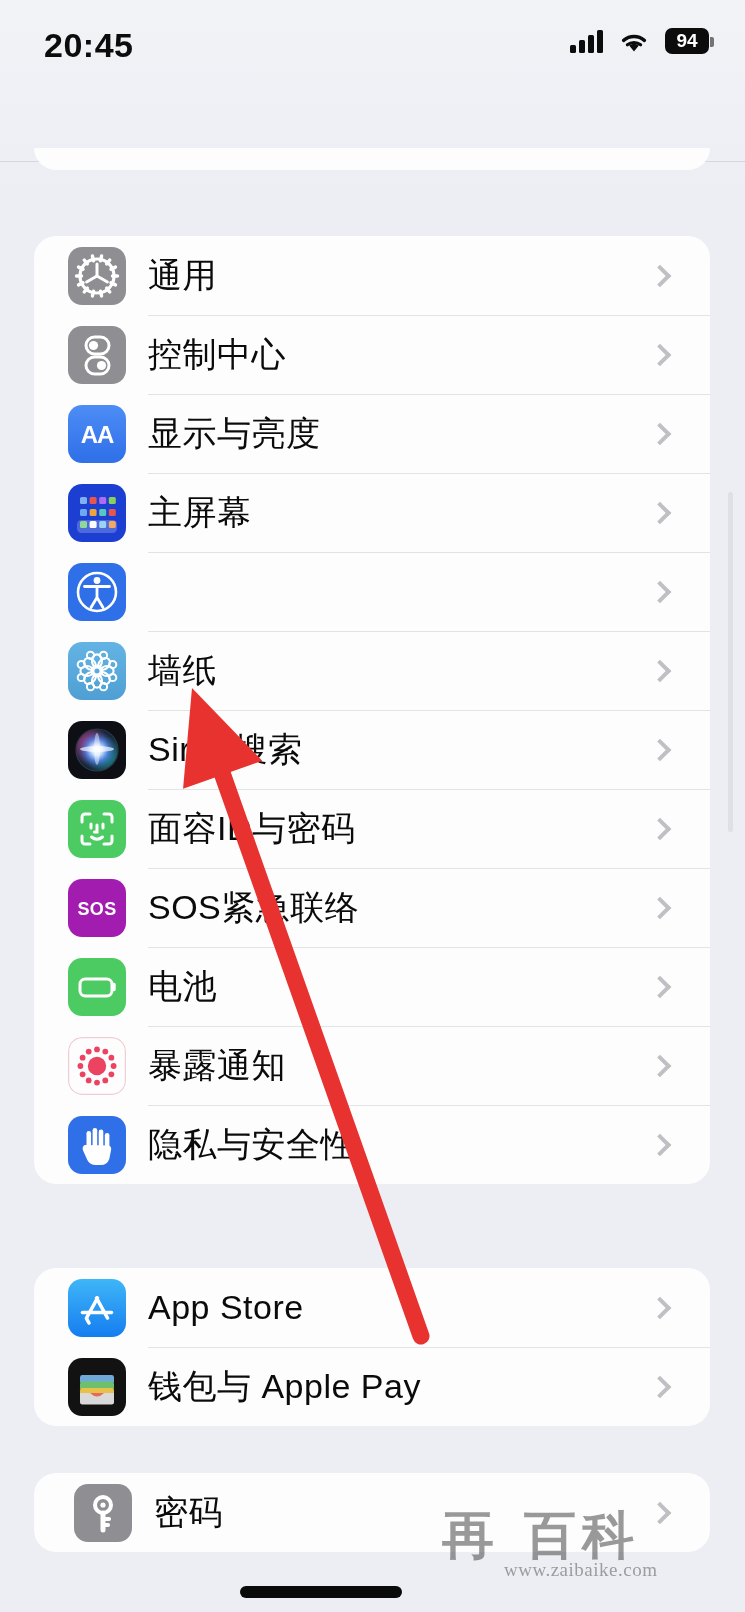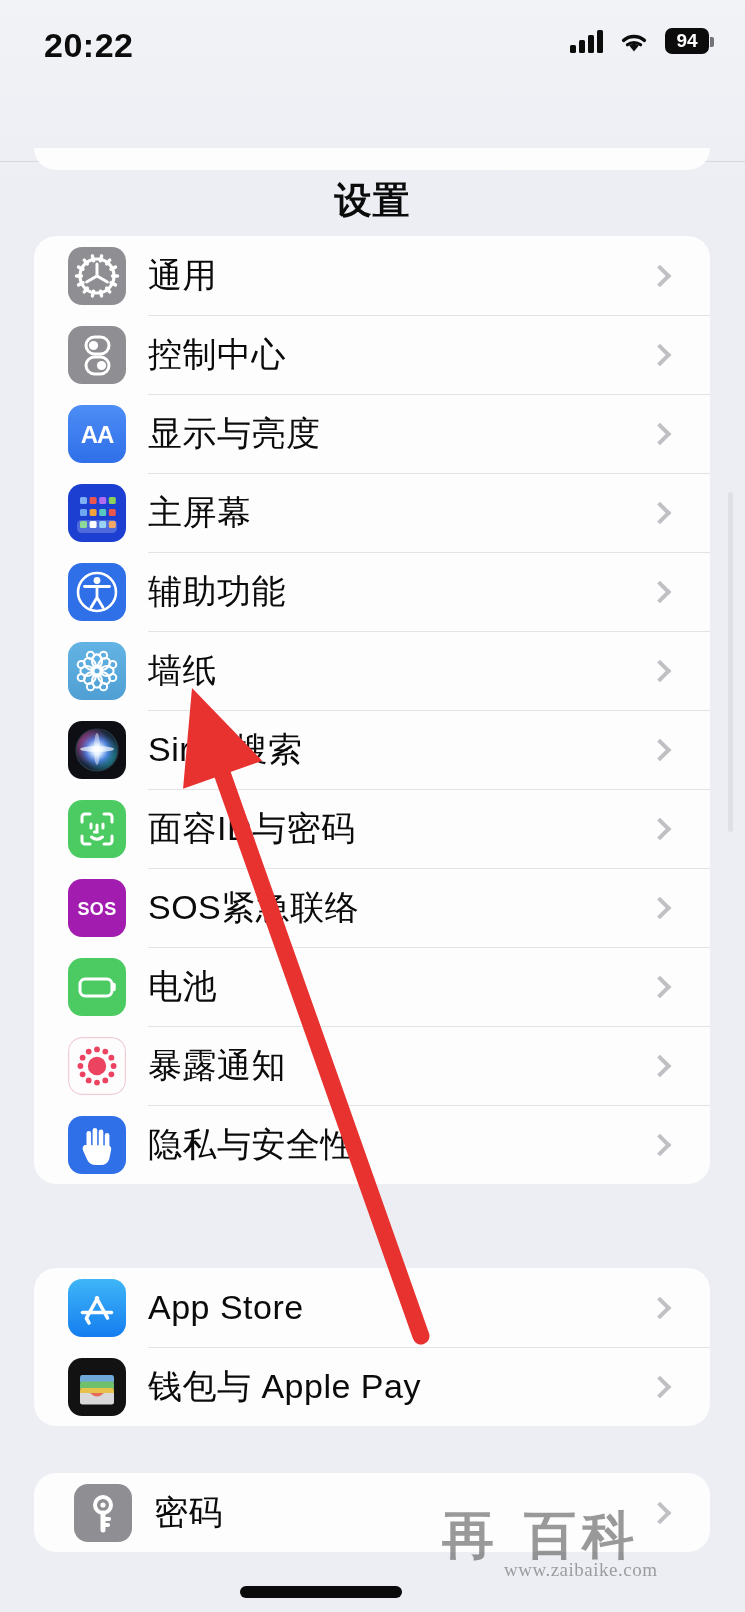--- a/index.html
+++ b/index.html
@@ -81,42 +81,39 @@
   
   .home-ind { position:absolute; left:240px; top:1586px; width:162px; height:12px;
               background:#0a0a0a; border-radius:6px; }
 </style>
 </head>
 <body>
 
 <div id="screen">
 
   <div class="statusbar">
-    <div class="sb-time">20:22</div>
+    <div class="sb-time">20:45</div>
     <div class="sb-right">
       <span class="bars">
           <i></i>
           <i></i>
           <i></i>
           <i></i>
         </span>
       <span class="wifi">
         <svg viewBox="0 0 30 23">
           <path d="M15 21.5 L10.2 15.6 a7.6 7.6 0 0 1 9.6 0 Z" fill="#0c0c0c"></path>
           <path d="M4.6 10.4 a16 16 0 0 1 20.8 0" stroke="#0c0c0c" stroke-width="3.4" fill="none" stroke-linecap="round"></path>
           <path d="M8.4 14.8 a10.6 10.6 0 0 1 13.2 0" stroke="#0c0c0c" stroke-width="3.2" fill="none" stroke-linecap="round"></path>
         </svg>
       </span>
       <span class="batt">94</span>
     </div>
   </div>
 
-  <div class="navbar">
-    <div class="nav-title">设置</div>
-  </div>
   <div class="nav-hairline"></div>
 
   <div class="content">
 
     <div class="card partial-top"></div>
 
     <div class="card" id="group0" style="top:74px;">
         <div class="row">
           <div class="sep"></div>
           <div class="ico" style="background: rgb(142, 142, 147);">
@@ -201,21 +198,20 @@
         </div>
         <div class="row">
           <div class="sep"></div>
           <div class="ico" style="background: rgb(47, 111, 232);">
             <svg viewBox="0 0 58 58">
      <circle cx="29" cy="29" r="19" fill="none" stroke="#fff" stroke-width="2.6"></circle>
      <circle cx="29" cy="17.5" r="3.4" fill="#fff"></circle>
      <path d="M16.5 23.5 h25 M29 23.5 v11 M29 34.5 l-6 10 M29 34.5 l6 10" stroke="#fff" stroke-width="2.8" stroke-linecap="round" fill="none"></path>
             </svg>
           </div>
-          <div class="label">辅助功能</div>
           <div class="chev"></div>
         </div>
         <div class="row">
           <div class="sep"></div>
           <div class="ico" style="background: linear-gradient(rgb(99, 180, 228), rgb(79, 159, 212));">
             <svg viewBox="0 0 58 58">
               <circle cx="29" cy="29" r="5.2" fill="none" stroke="#fff" stroke-width="2.2"></circle>
               <ellipse cx="39" cy="29" rx="6.6" ry="5" fill="none" stroke="#fff" stroke-width="2.1" transform="rotate(0 39 29)"></ellipse>
               <ellipse cx="36.071067811865476" cy="36.071067811865476" rx="6.6" ry="5" fill="none" stroke="#fff" stroke-width="2.1" transform="rotate(45 36.071067811865476 36.071067811865476)"></ellipse>
               <ellipse cx="29" cy="39" rx="6.6" ry="5" fill="none" stroke="#fff" stroke-width="2.1" transform="rotate(90 29 39)"></ellipse>

